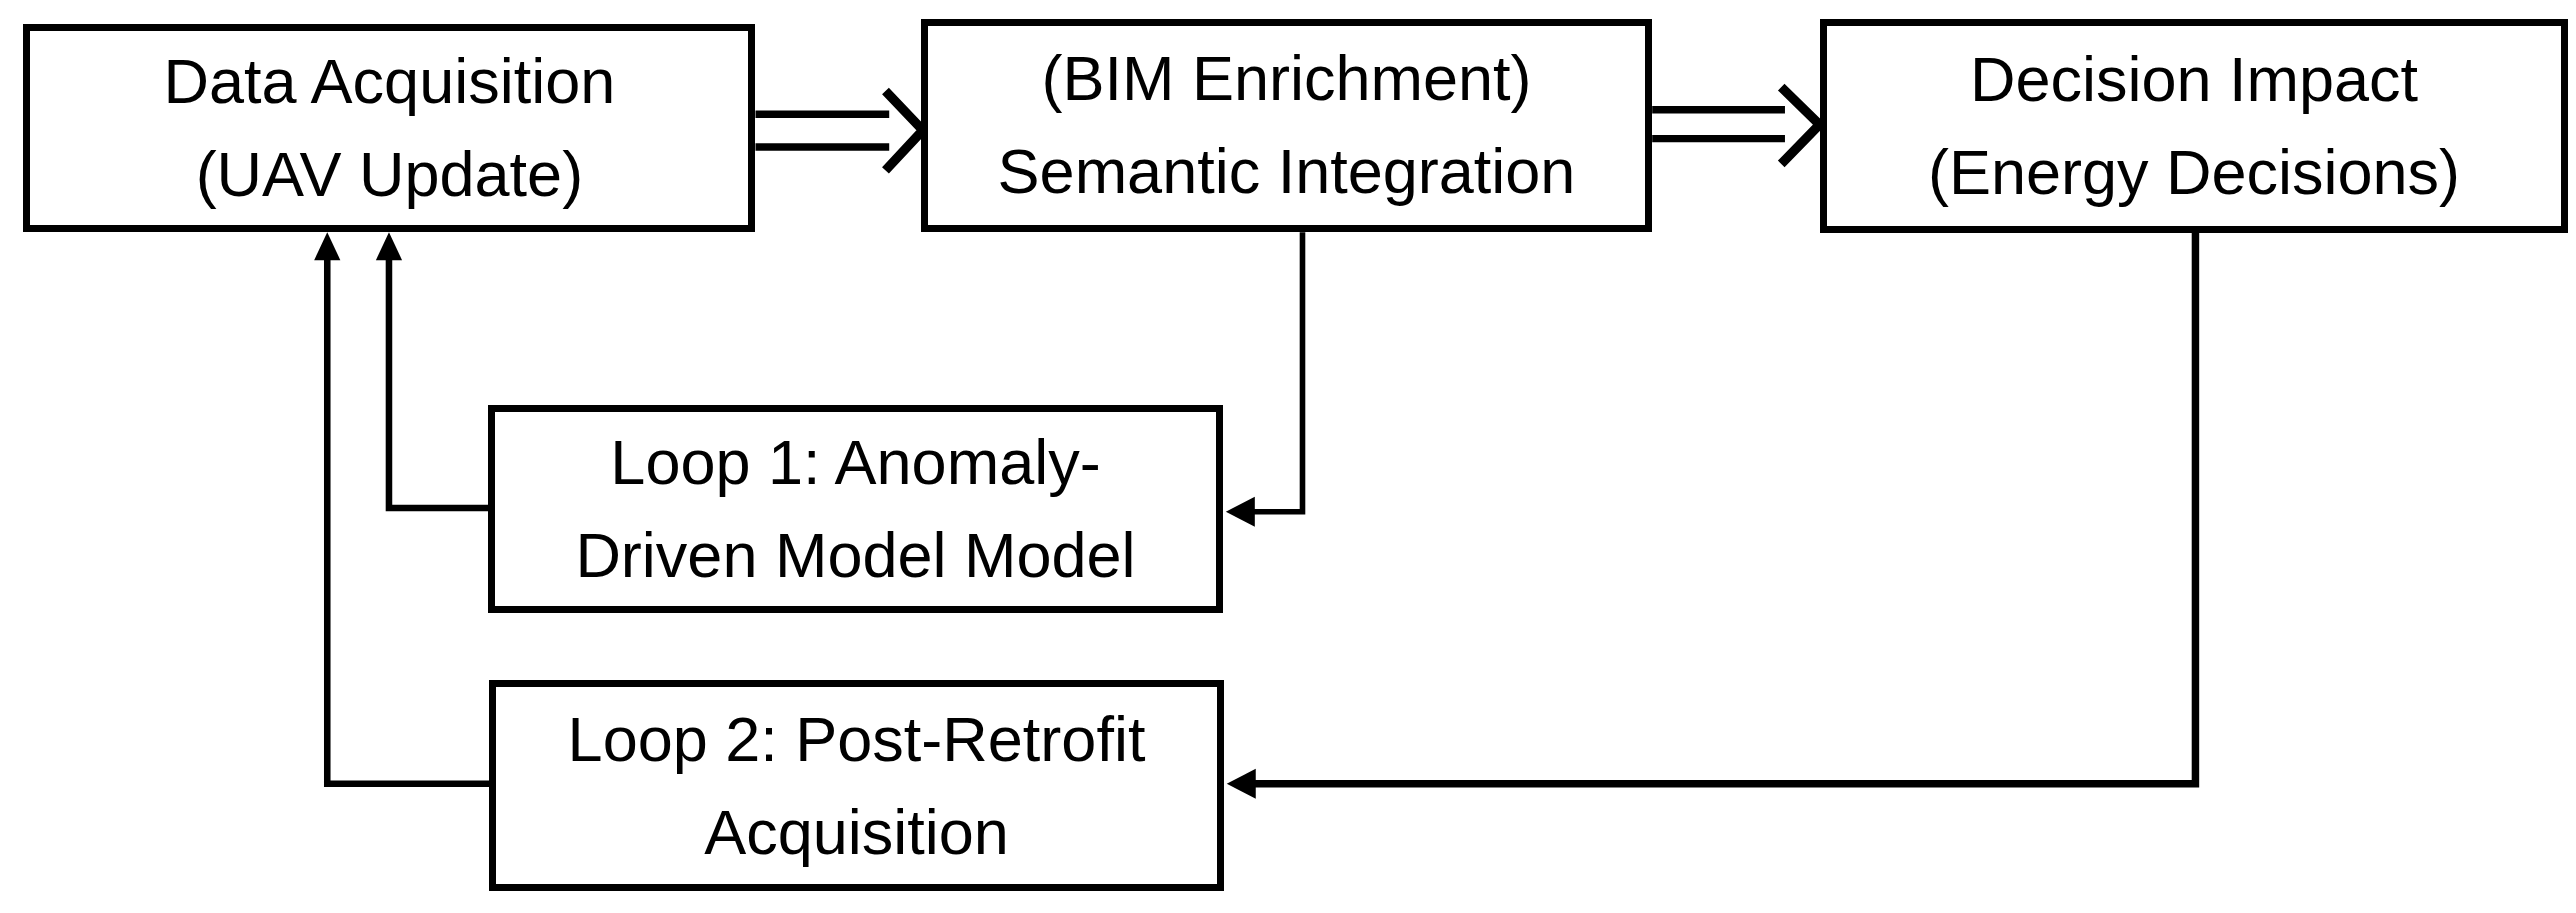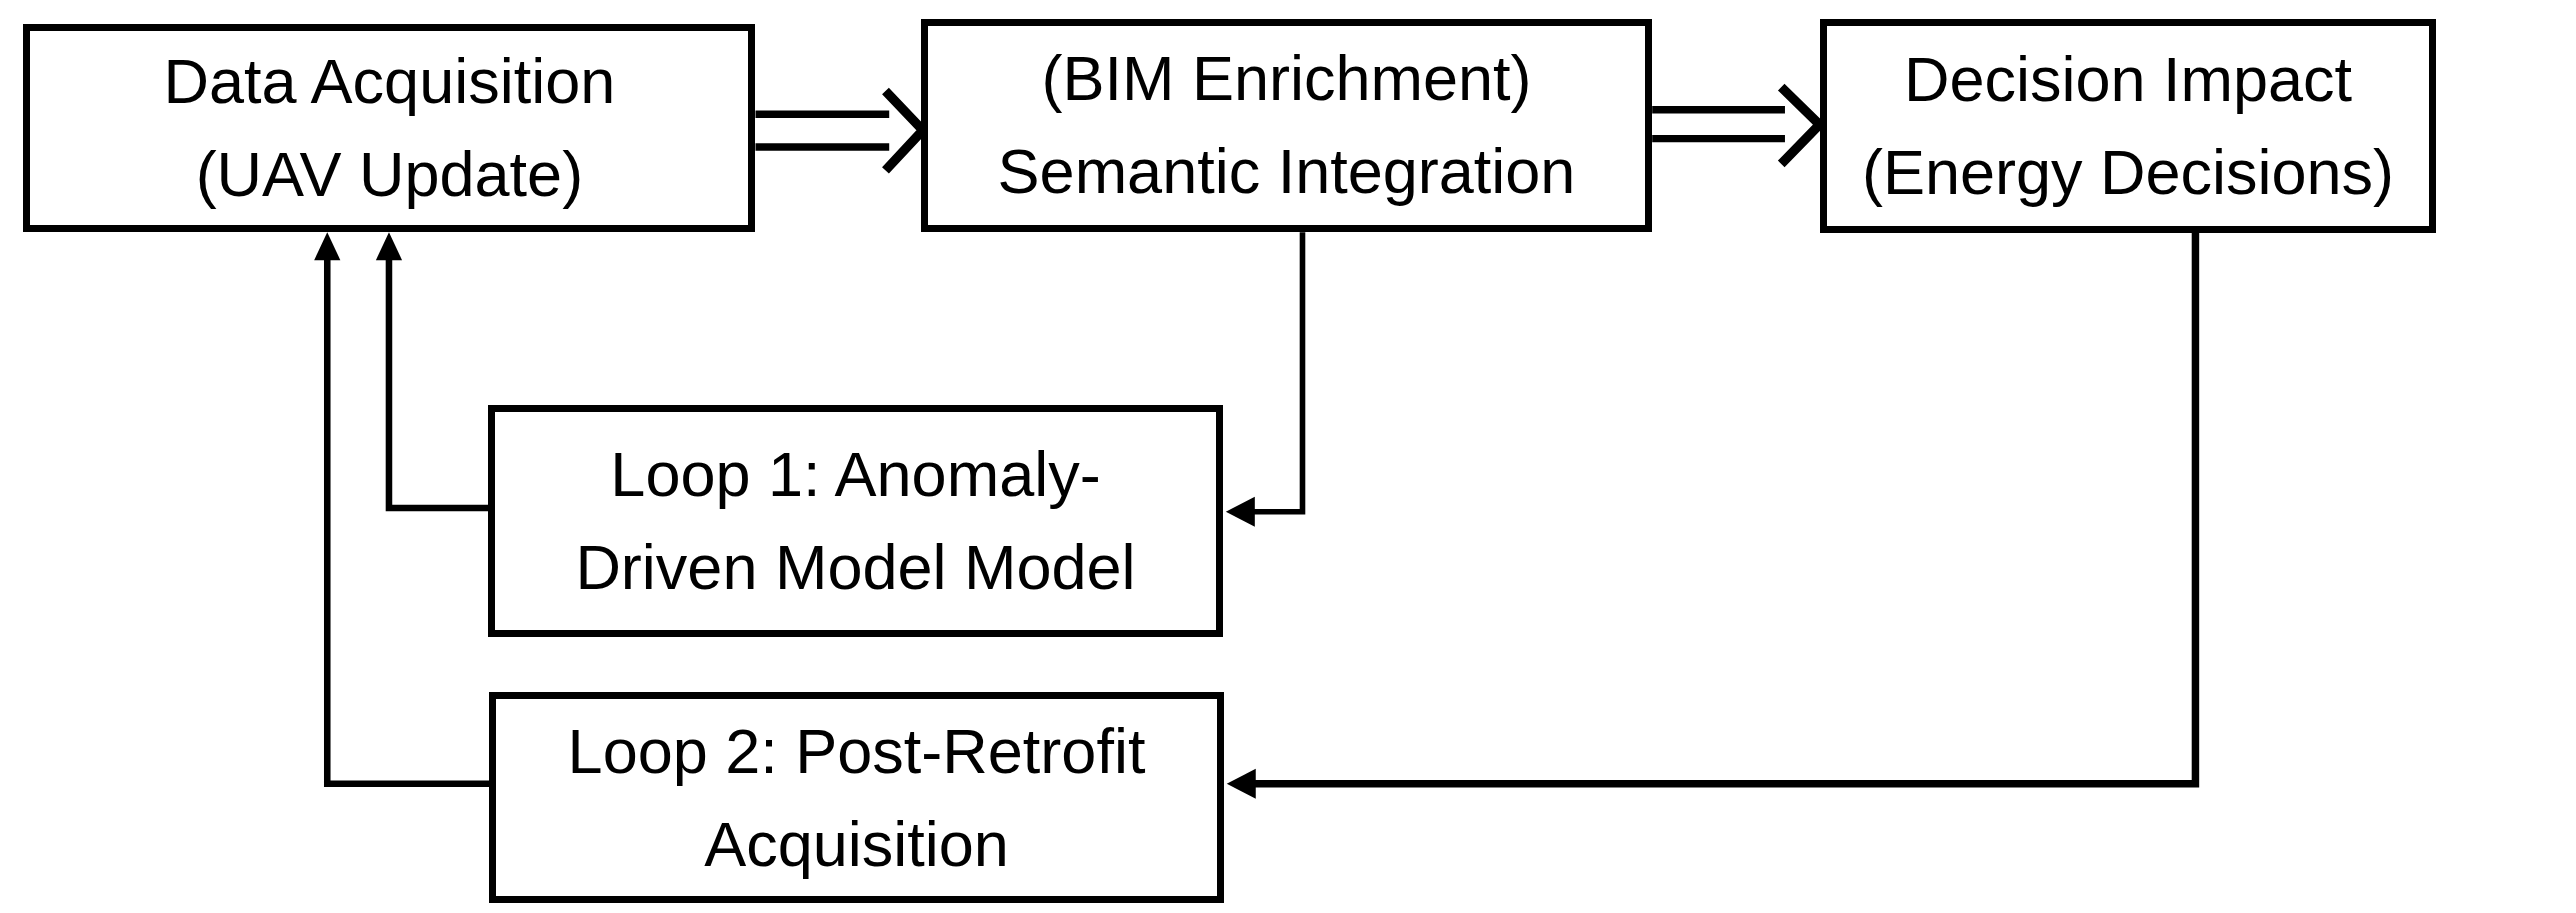--- a/index.html
+++ b/index.html
@@ -53,24 +53,24 @@
     align-items: center;
     justify-content: center;
     text-align: center;
     font-size: 63px;
     line-height: 93px;
     white-space: nowrap;
   }
   
   .node-data-acquisition    { left: 23.4px;   top: 24px;  width: 732px; height: 208px; text-align: center; }
   .node-semantic-integration{ left: 921px;  top: 18.7px;  width: 731px; height: 213px; }
-  .node-decision-impact     { left: 1820px; top: 18.7px;  width: 616px; height: 214px; }
+  .node-decision-impact     { left: 1820px; top: 18.7px;  width: 748px; height: 214px; }
   
-  .node-loop1               { left: 488px;  top: 405px; width: 735px; height: 232px; text-align: right; }
-  .node-loop2               { left: 489px;  top: 680px; width: 735px; height: 211px; margin-top: 12px; }
+  .node-loop1               { left: 488px;  top: 405px; width: 735px; height: 208px; text-align: right; }
+  .node-loop2               { left: 489px;  top: 680px; width: 735px; height: 211px; }
 </style>
 </head>
 <body>
 
 <div class="canvas">
 
   <svg class="edges-svg" viewBox="0 0 2755 977" aria-hidden="true">
 
     <g>
       <path class="line" stroke-width="8" d="M808 122 H951"></path>

